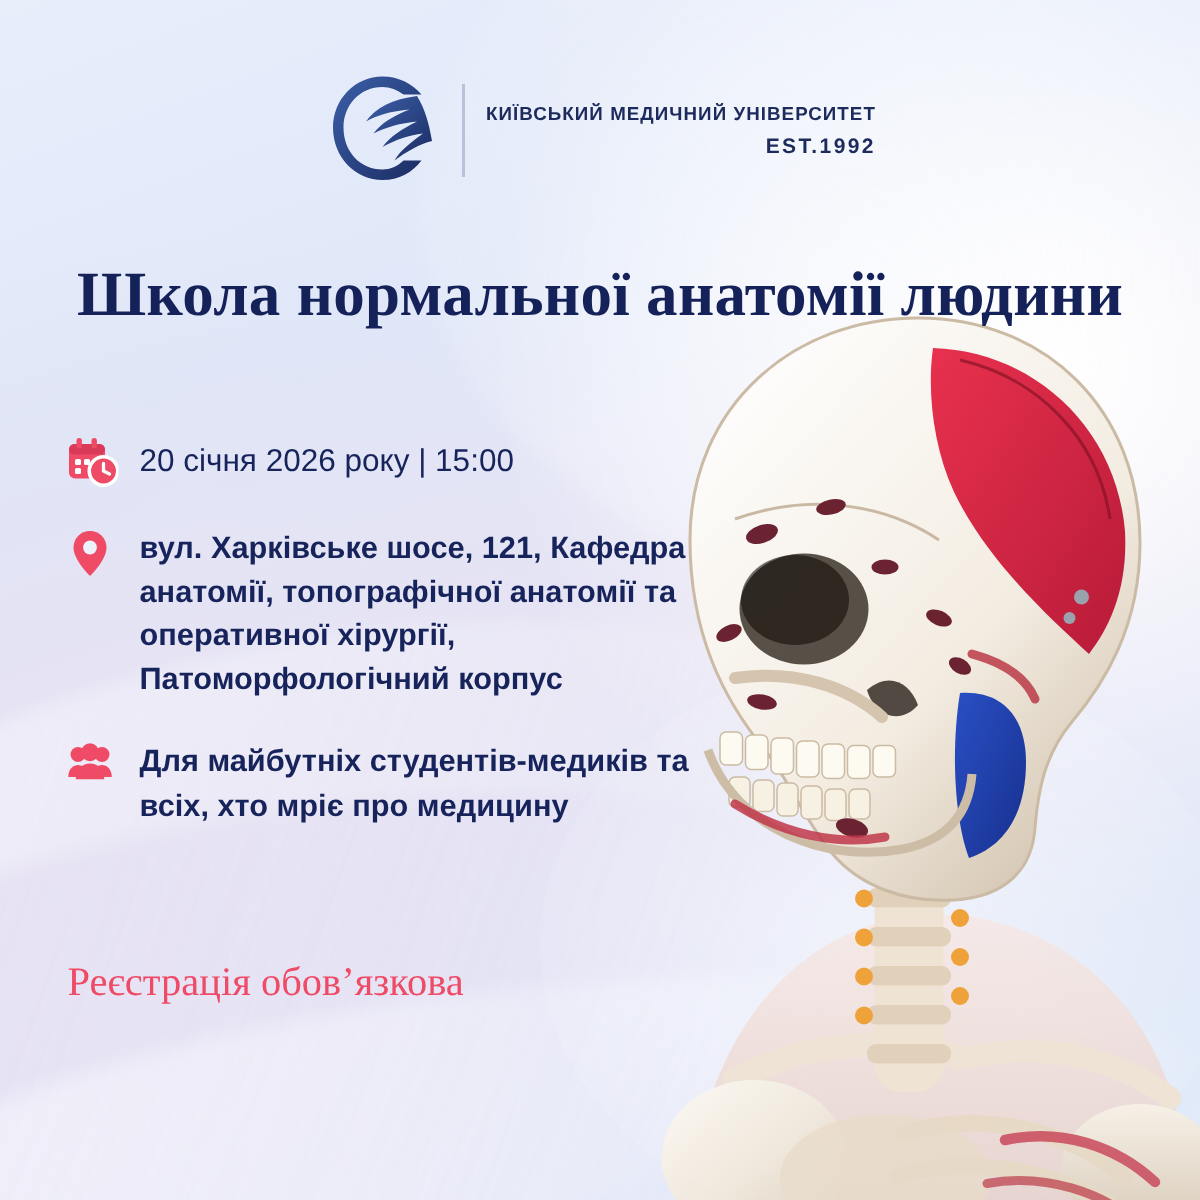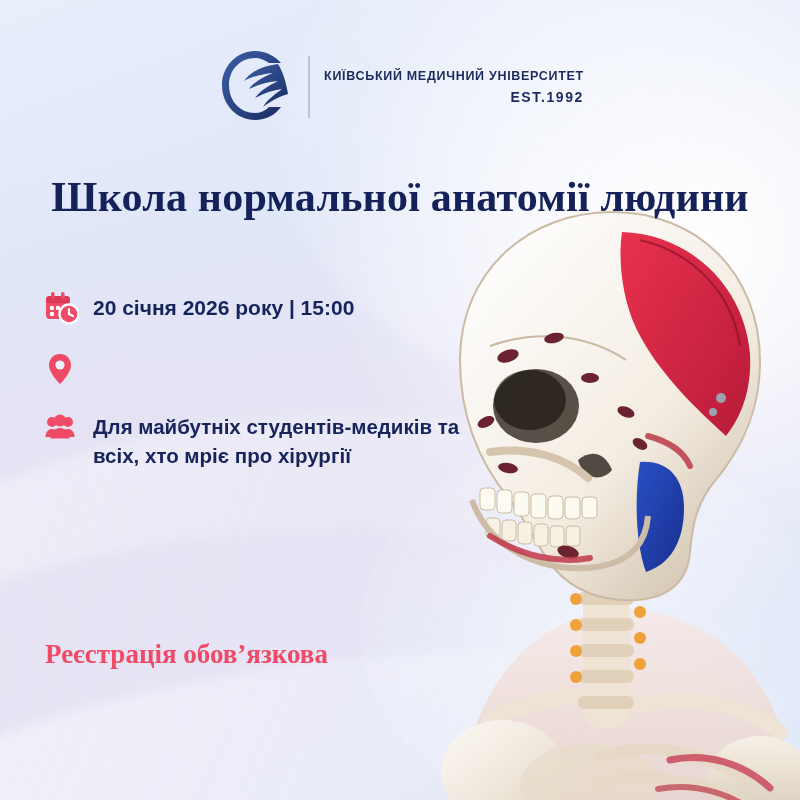--- a/index.html
+++ b/index.html
@@ -140,34 +140,34 @@
     width: 34px; height: 34px;
     margin-top: 1px;
   }
   .row .txt {
     font-size: 20.5px;
     line-height: 1.42;
     font-weight: 700;
     color: #17245c;
   }
   .row.date .txt {
-    font-weight: 700;
+    font-weight: 400;
     font-size: 21px;
     padding-top: 3px;
   }
 
   
   .callout {
     position: absolute;
     left: 45px;
     top: 636px;
     width: 430px;
     color: #ef4a66;
     font-family: "Liberation Serif", "DejaVu Serif", serif;
-    font-weight: 700;
+    font-weight: 400;
     font-size: 27px;
     line-height: 1.35;
   }
   .callout div { white-space: nowrap; }
 </style>
 </head>
 <body>
 
 <div id="poster">
 
@@ -357,36 +357,37 @@
       <span class="txt">20 січня 2026 року | 15:00</span>
     </div>
 
     <div class="row place">
       <span class="ico">
         <svg viewBox="0 0 34 34" width="34" height="34" xmlns="http://www.w3.org/2000/svg">
           <path d="M15 2 C8.9 2 4 6.9 4 13 C4 21.5 15 32 15 32 C15 32 26 21.5 26 13 C26 6.9 21.1 2 15 2 Z" fill="#ef4a66"></path>
           <circle cx="15" cy="13" r="4.6" fill="#eef2fb"></circle>
         </svg>
       </span>
+      <span class="txt">вул. Харківське шосе, 121, Кафедра анатомії, топографічної анатомії та оперативної хірургії, Патоморфологічний корпус</span>
     </div>
 
     <div class="row aud">
       <span class="ico">
         <svg viewBox="0 0 34 34" width="34" height="34" xmlns="http://www.w3.org/2000/svg">
           <g fill="#ef4a66">
             <circle cx="7" cy="9" r="5"></circle>
             <circle cx="23" cy="9" r="5"></circle>
             <circle cx="15" cy="7.5" r="6"></circle>
             <path d="M0.5 24 C0.5 18.5 4 16 7 16 C10 16 13.5 18.5 13.5 24 Z"></path>
             <path d="M16.5 24 C16.5 18.5 20 16 23 16 C26 16 29.5 18.5 29.5 24 Z"></path>
             <path d="M5.5 25.5 C5.5 18.5 10 15 15 15 C20 15 24.5 18.5 24.5 25.5 Z"></path>
           </g>
         </svg>
       </span>
-      <span class="txt">Для майбутніх студентів-медиків та всіх, хто мріє про хірургії</span>
+      <span class="txt">Для майбутніх студентів-медиків та всіх, хто мріє про медицину</span>
     </div>
   </div>
 
   <div class="callout">
     <div>Реєстрація обов’язкова</div>
   </div>
 
 </div>
 
 </body></html>

